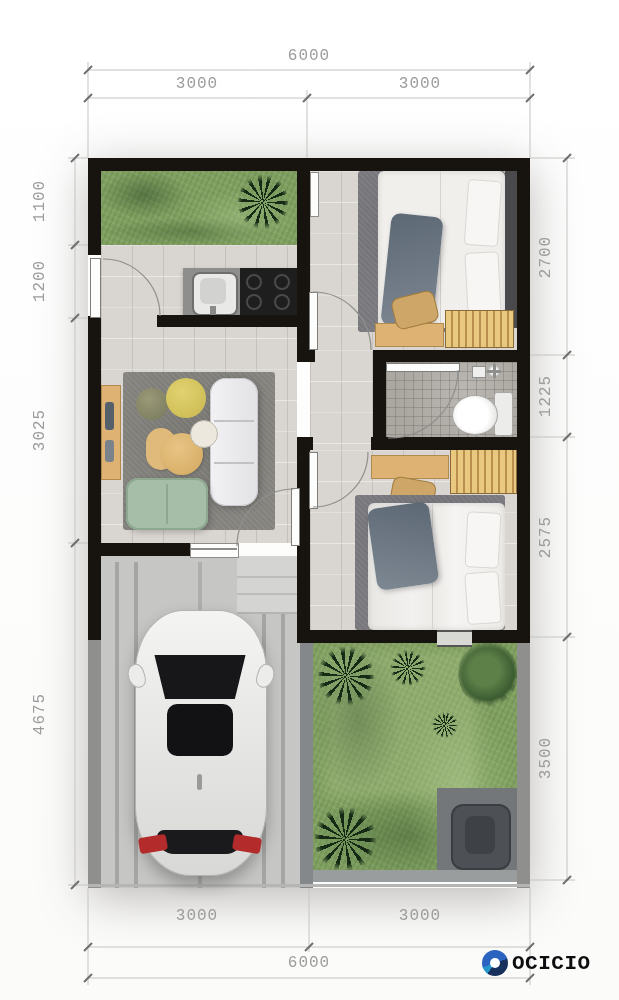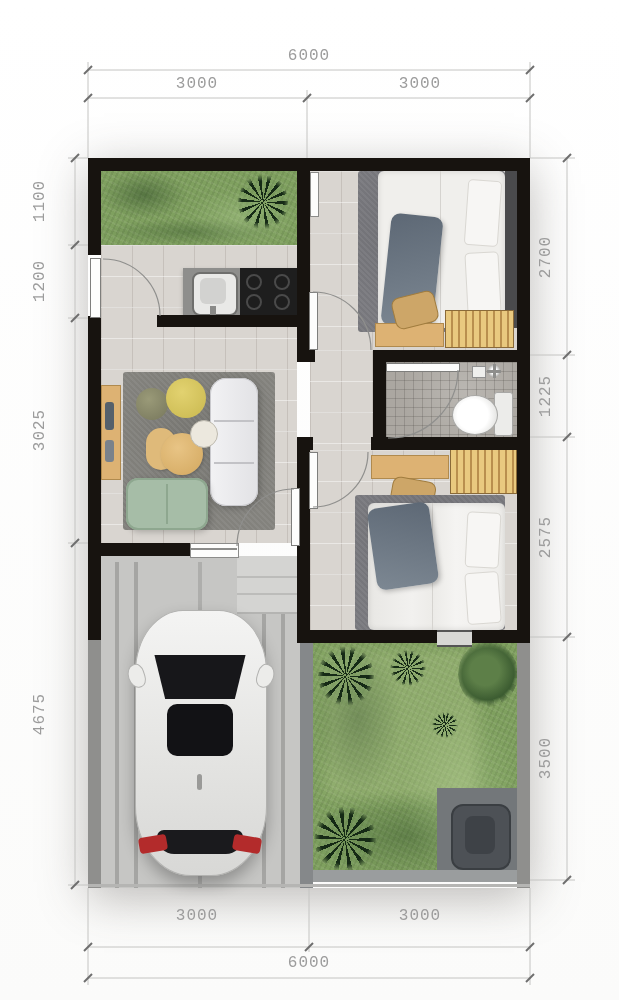--- a/index.html
+++ b/index.html
@@ -259,14 +259,18 @@
 
   <div class="dim rot" style="left:546px;top:257px;">2700</div>
   <div class="dim rot" style="left:546px;top:396px;">1225</div>
   <div class="dim rot" style="left:546px;top:537px;">2575</div>
   <div class="dim rot" style="left:546px;top:758px;">3500</div>
 
   <div class="dim" style="left:197px;top:916px;">3000</div>
   <div class="dim" style="left:420px;top:916px;">3000</div>
   <div class="dim" style="left:309px;top:963px;">6000</div>
 
+  <div id="logo">
+    <div id="logo-icon"></div>
+    <div id="logo-text">OCICIO</div>
+  </div>
 
 </div>
 
 </body></html>

